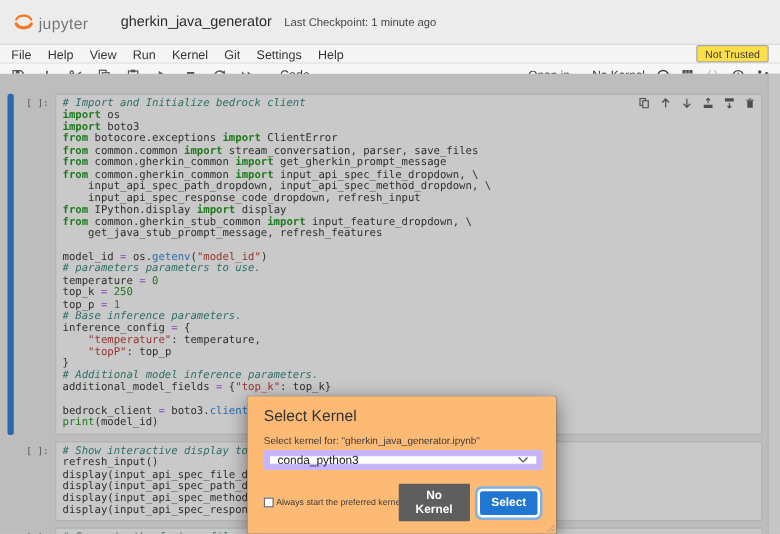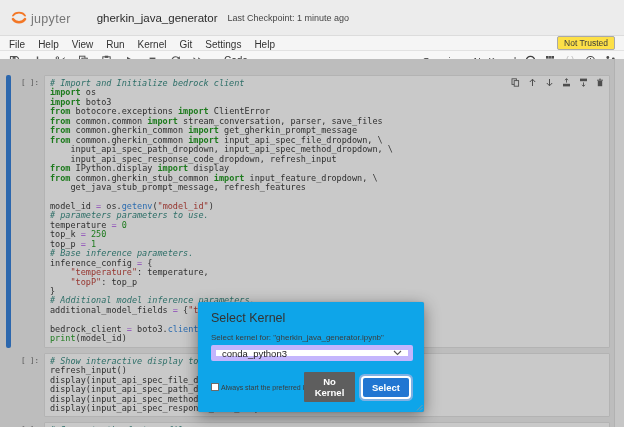--- a/index.html
+++ b/index.html
@@ -48,21 +48,21 @@
   .tk-kw  { color:#1d7a1d; font-weight:bold; }
   .tk-str { color:#96342e; }
   .tk-num { color:#1d7a1d; }
   .tk-op  { color:#8a43b8; }
   .tk-fn  { color:#2b6cb0; }
   .tk-bi  { color:#1d7a1d; }
   .celltoolbar { position:absolute; top:2px; right:5px; display:flex; gap:8px; }
   .celltoolbar svg { display:block; }
 
   
-  .dialog { position:absolute; left:198px; top:302px; width:226px; background:#0ea5e9;
+  .dialog { position:absolute; left:198px; top:317px; width:247px; background:#fdba74;
             border-radius:2px; box-shadow:0 4px 16px rgba(0,0,0,.45), 0 0 1px rgba(0,0,0,.3);
             padding:9px 11px 10px 13px; z-index:20; }
   .dlg-title { font-size:12.5px; color:#333; margin-bottom:8px; }
   .dlg-label { font-size:8px; color:#3c3c3c; margin-bottom:3px; }
   .dlg-select { height:16px; border:5px solid #c4b5fd; border-radius:2px; background:#fff;
                 display:flex; align-items:center; justify-content:space-between;
                 padding:0 6px; font-size:9.5px; color:#222; }
   .dlg-footer { display:flex; align-items:center; margin-top:11px; }
   .checkbox { width:8px; height:8px; border:1px solid #6b6b6b; background:#fff; flex:none; margin-right:2px; }
   .cb-label { font-size:7px; color:#3c3c3c; flex:1 1 auto; min-width:0; white-space:nowrap;

